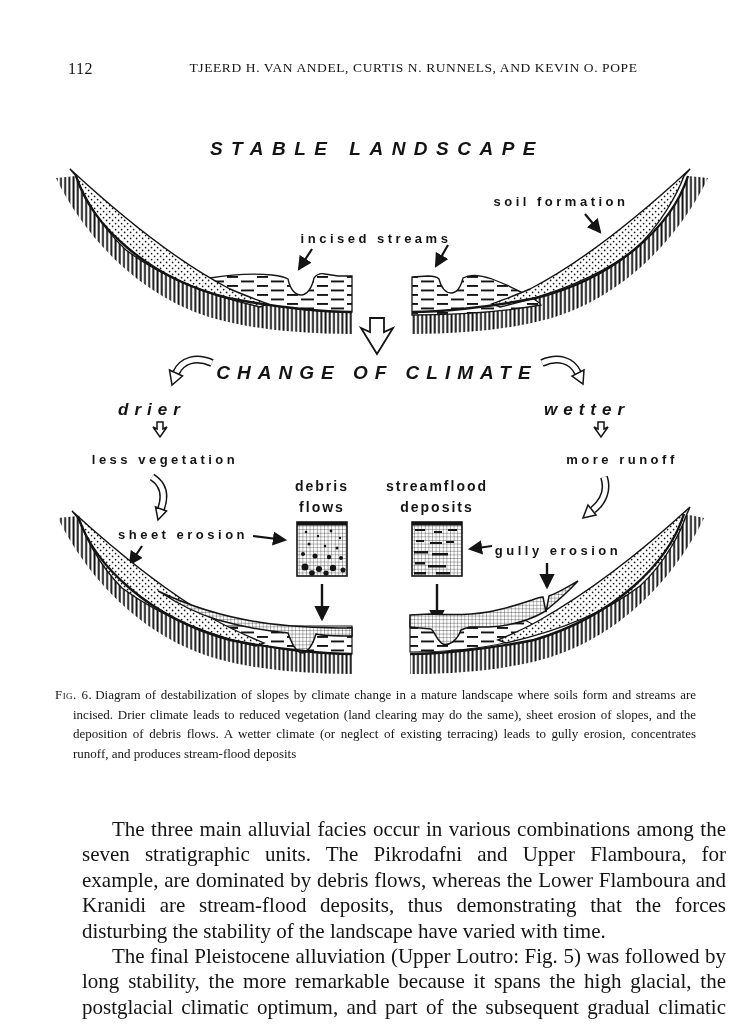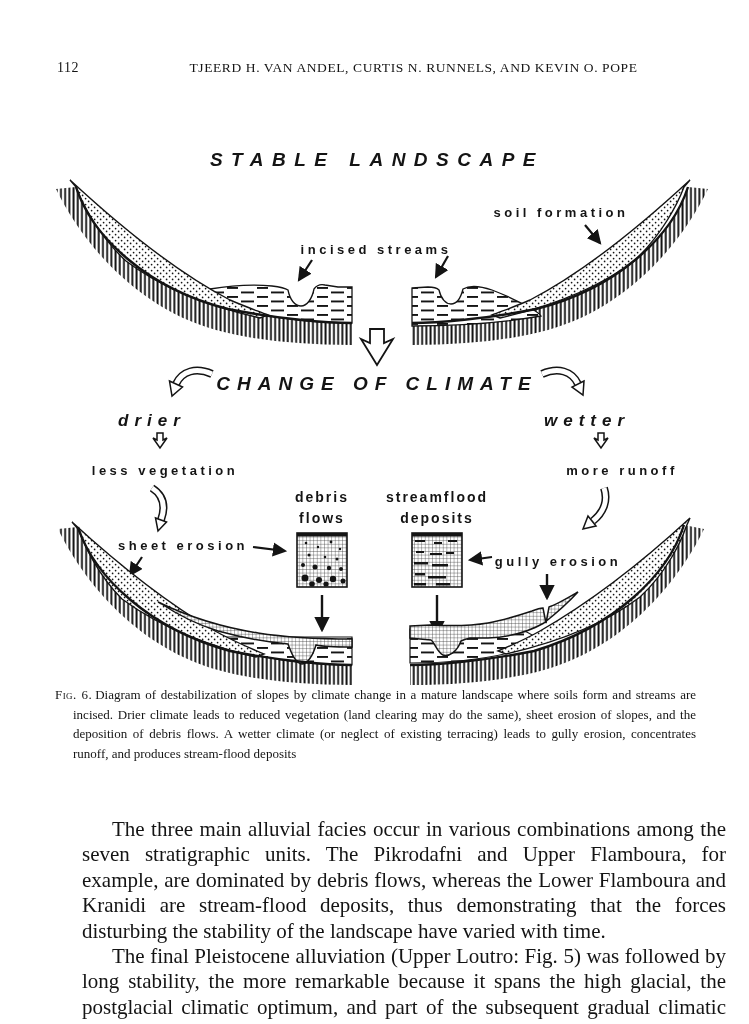--- a/index.html
+++ b/index.html
@@ -3,30 +3,30 @@
 <meta charset="utf-8">
 <style>
   html,body{margin:0;padding:0;}
   body{
     width:749px;height:1024px;position:relative;
     background:#ffffff;color:#141414;
     font-family:"Liberation Serif","DejaVu Serif",serif;
     overflow:hidden;
   }
   .page-number{
-    position:absolute;top:60px;left:57px;
-    font-size:14px;letter-spacing:.5px;
+    position:absolute;top:60px;left:68px;
+    font-size:16px;letter-spacing:.5px;
   }
   .running-head{
     position:absolute;top:60px;left:0;width:100%;
     box-sizing:border-box;padding-left:78px;
     text-align:center;font-size:13.5px;letter-spacing:.6px;
     white-space:nowrap;
   }
-  .figure-wrap{position:absolute;top:137px;left:0;width:602px;height:575px;}
+  .figure-wrap{position:absolute;top:126px;left:0;width:602px;height:575px;}
   .caption{
     position:absolute;top:685px;left:55px;width:641px;
     font-size:13px;line-height:19.5px;text-align:justify;
     padding-left:18px;text-indent:-18px;box-sizing:border-box;
   }
   .cap-tag{font-variant:small-caps;letter-spacing:.4px;margin-right:3px;}
   .bodytext{
     position:absolute;top:817px;left:54px;width:644px;
     font-size:21px;line-height:25.4px;text-align:justify;margin-left:28px;
   }

